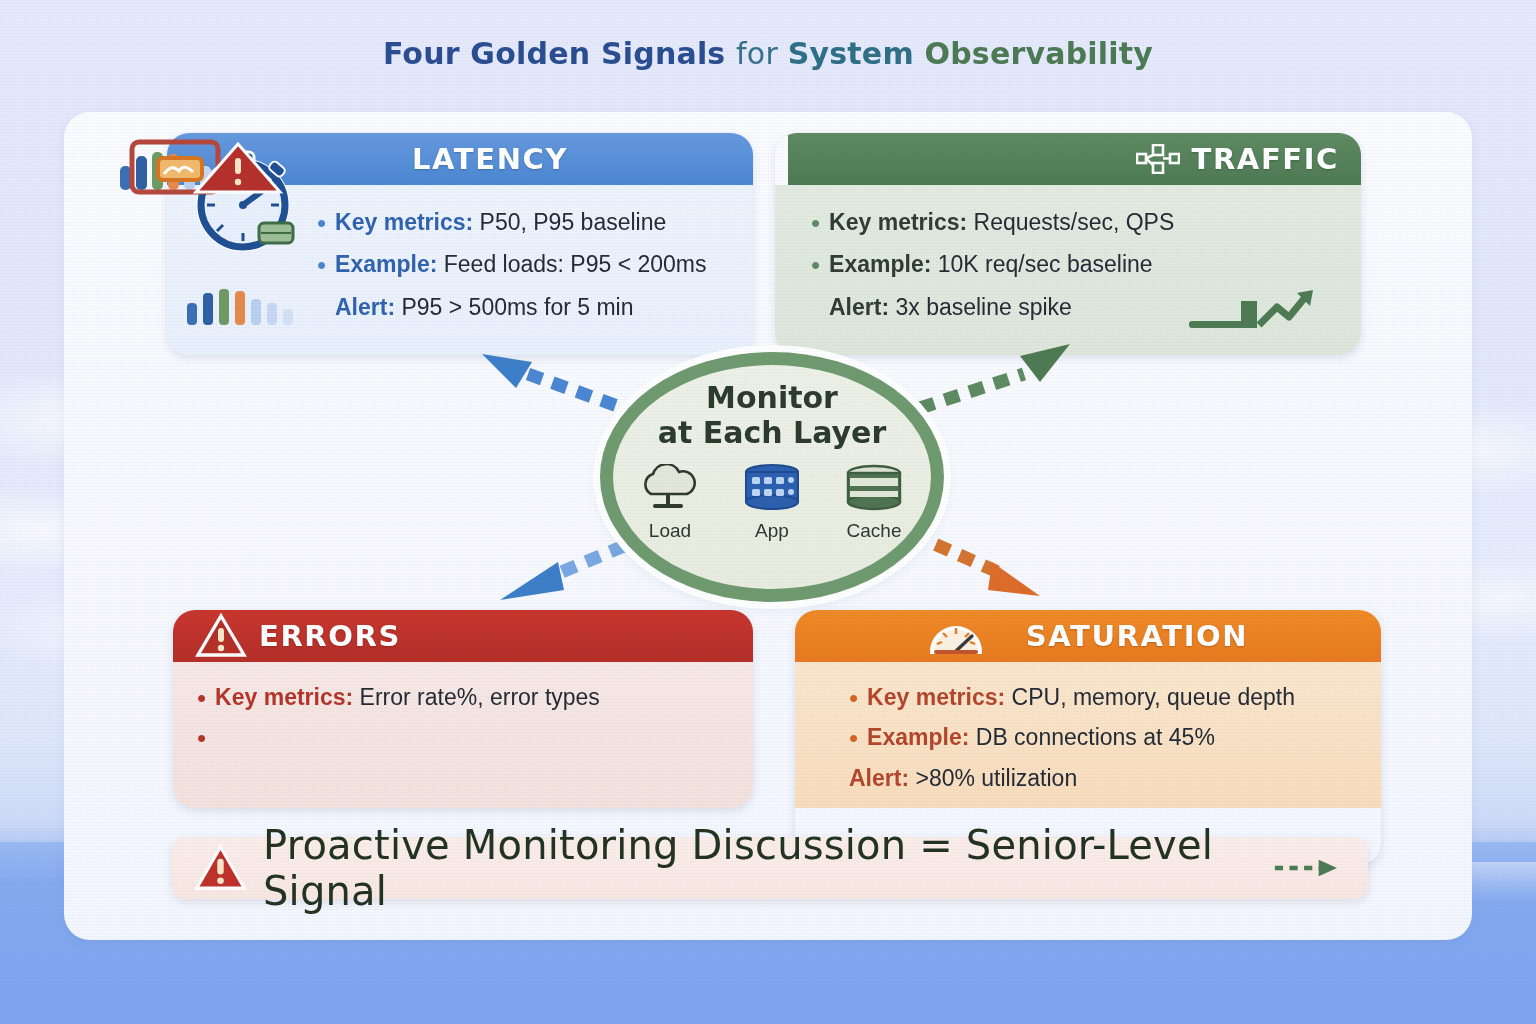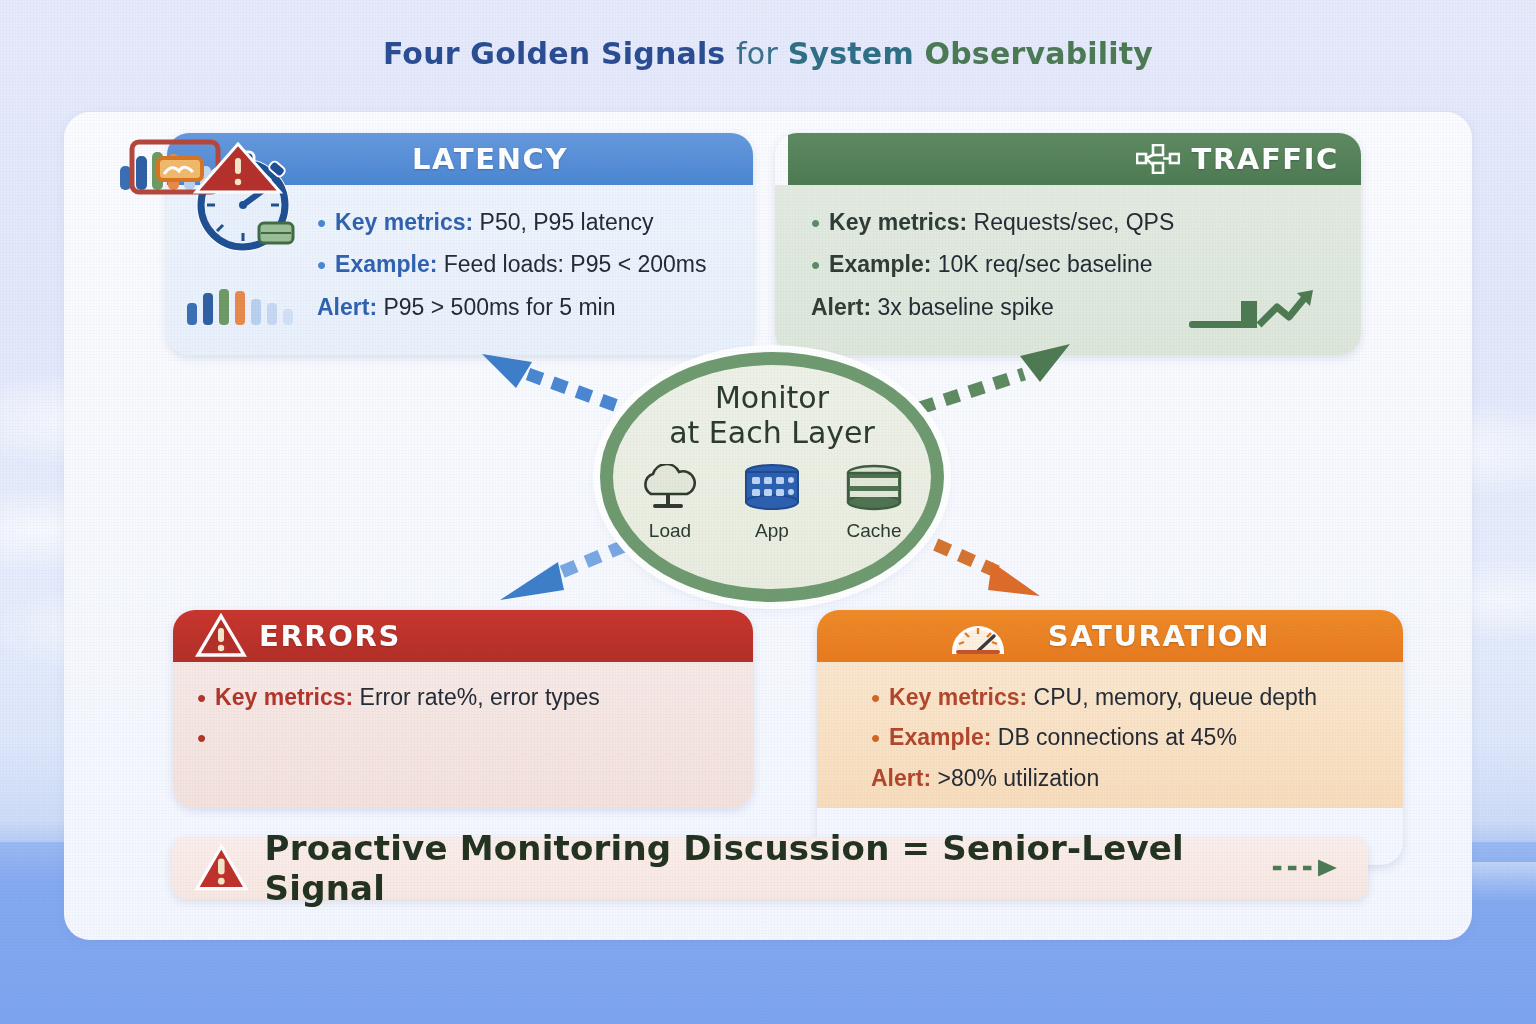--- a/index.html
+++ b/index.html
@@ -72,21 +72,21 @@
     font-size:29px;font-weight:bold;letter-spacing:1.6px;color:#ffffff;
     font-family:"DejaVu Sans","Liberation Sans",sans-serif;
     text-shadow:0 1px 2px rgba(0,0,0,.22);
   }
   .card .body{position:relative;padding:14px 26px 10px 26px;box-sizing:border-box;}
   .row{display:flex;align-items:flex-start;gap:9px;margin:10px 0 16px 0;font-size:23px;line-height:1.15;}
   .bul{font-size:26px;line-height:.85;margin-top:3px;}
   .lbl{font-weight:bold;}
   .val{color:#232a33;}
   .sm{font-size:19px;}
-  .alert-row{}
+  .alert-row{margin-left:18px;}
 
   
   #card-latency-top{left:167px;top:133px;width:586px;height:222px;}
   #card-latency-top .hdr{background:linear-gradient(180deg,#6699dd 0%,#4a86d2 100%);justify-content:center;}
   #card-latency-top .hdr .ttl{margin-left:60px;}
   #card-latency-top .body{background:linear-gradient(180deg,#eef4fd 0%,#e9f1fc 100%);height:170px;padding-left:150px;}
   #card-latency-top .lbl{color:#2f62ae;}
   #card-latency-top .bul{color:#4a86d2;}
 
   
@@ -123,21 +123,21 @@
 
   
   #card-errors-bot{left:173px;top:610px;width:580px;height:198px;}
   #card-errors-bot .hdr{background:linear-gradient(180deg,#c9352c 0%,#b42e26 100%);}
   #card-errors-bot .body{background:linear-gradient(180deg,#f7e9e5 0%,#f4e2dd 100%);height:146px;padding-left:24px;}
   #card-errors-bot .lbl{color:#b3352a;}
   #card-errors-bot .bul{color:#b3352a;}
   #card-errors-bot .row{margin:8px 0 14px 0;}
 
   
-  #card-saturation{left:817px;top:610px;width:586px;height:255px;}
+  #card-saturation{left:795px;top:610px;width:586px;height:255px;}
   #card-saturation .hdr{background:linear-gradient(180deg,#f08a26 0%,#e87a1d 100%);justify-content:center;}
   #card-saturation .hdr .ttl{margin-left:30px;}
   #card-saturation .body{background:linear-gradient(180deg,#fbe7cd 0%,#f9ddbc 100%);height:146px;padding-left:54px;}
   #card-saturation .lbl{color:#b3452a;}
   #card-saturation .bul{color:#d4641f;}
   #card-saturation .row{margin:8px 0 14px 0;}
 
   
   .hub{
     position:absolute;left:600px;top:352px;width:344px;height:250px;
@@ -146,37 +146,37 @@
     box-shadow:0 0 0 7px #ffffff, 0 4px 14px rgba(70,95,150,.18);
   }
   .hub-ring{
     position:absolute;inset:0;border-radius:50%;
     border:13px solid #6f9a6e;
     box-sizing:border-box;
     background:linear-gradient(180deg,#eef1e6 0%,#e9eddf 100%);
   }
   .hub-title{
     position:absolute;left:0;top:28px;width:100%;text-align:center;
-    font-size:30px;font-weight:normal;color:#2b3a2c;line-height:1.18;
+    font-size:30px;font-weight:bold;color:#2b3a2c;line-height:1.18;
     font-family:"DejaVu Sans","Liberation Sans",sans-serif;
   }
   .hub-icons{position:absolute;left:0;top:112px;width:100%;display:flex;justify-content:center;gap:22px;}
   .hub-ico{width:80px;text-align:center;}
   .hub-ico .cap{font-size:19px;color:#2b3a2c;margin-top:4px;}
 
   
   .banner{
     position:absolute;left:172px;top:837px;width:1196px;height:62px;
     border-radius:14px;
     background:linear-gradient(180deg,#fbeeea 0%,#f9e8e2 100%);
     box-shadow:0 3px 8px rgba(110,100,120,.16);
     display:flex;align-items:center;gap:16px;padding:0 22px;box-sizing:border-box;
   }
   .banner .btxt{
-    font-size:34px;font-weight:bold;color:#22321f;letter-spacing:.2px;
+    font-size:40px;font-weight:normal;color:#22321f;letter-spacing:.2px;
     font-family:"DejaVu Sans","Liberation Sans",sans-serif;
   }
 
   
   .arrow{position:absolute;}
 </style>
 </head>
 <body>
 
 <div id="stage">
@@ -192,21 +192,21 @@
 
   <div class="panel"></div>
 
   <div class="card" id="card-latency-top">
     <div class="hdr">
       <span class="ttl">LATENCY</span>
     </div>
     <div class="body">
       <div class="row">
         <span class="bul">•</span>
-        <span><span class="lbl">Key metrics:</span><span class="val"> P50, P95 latency</span></span>
+        <span><span class="lbl">Key metrics:</span><span class="val"> P50, P95 baseline</span></span>
       </div>
       <div class="row">
         <span class="bul">•</span>
         <span><span class="lbl">Example:</span><span class="val"> Feed loads: P95 &lt; 200ms</span></span>
       </div>
       <div class="row alert-row">
         <span><span class="lbl">Alert:</span><span class="val"> P95 &gt; 500ms for 5 min</span></span>
       </div>
     </div>
 

